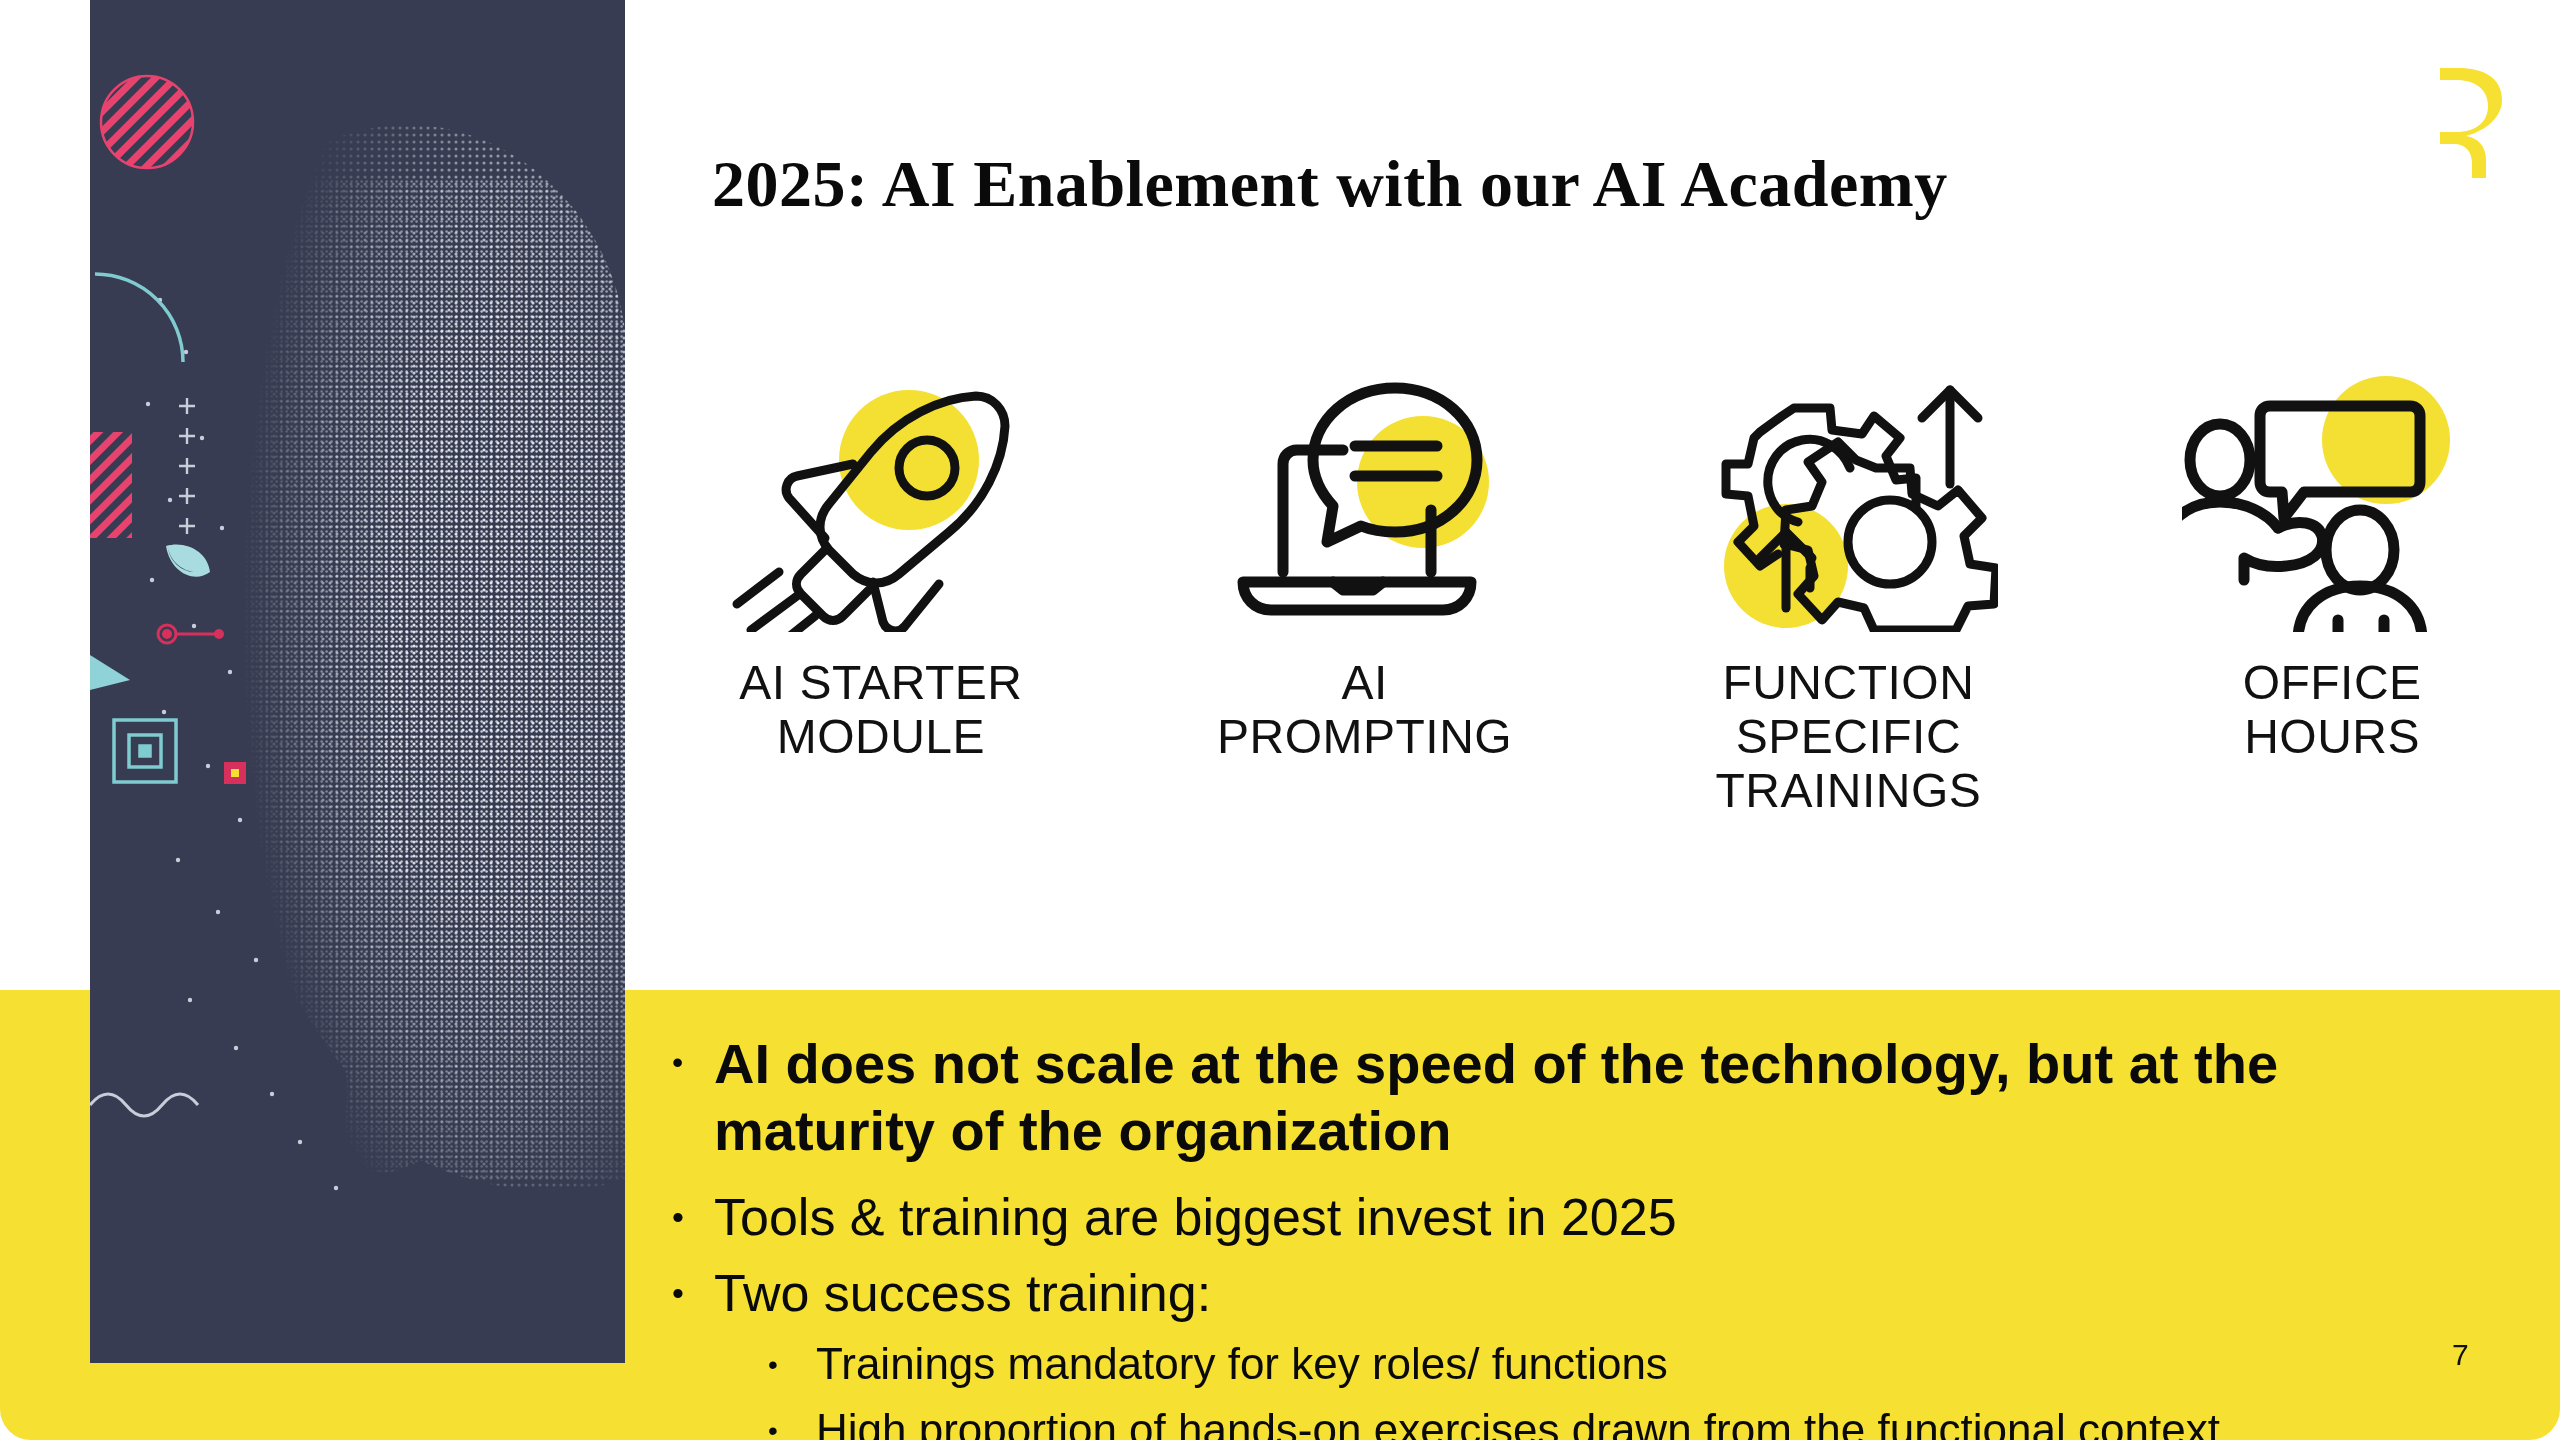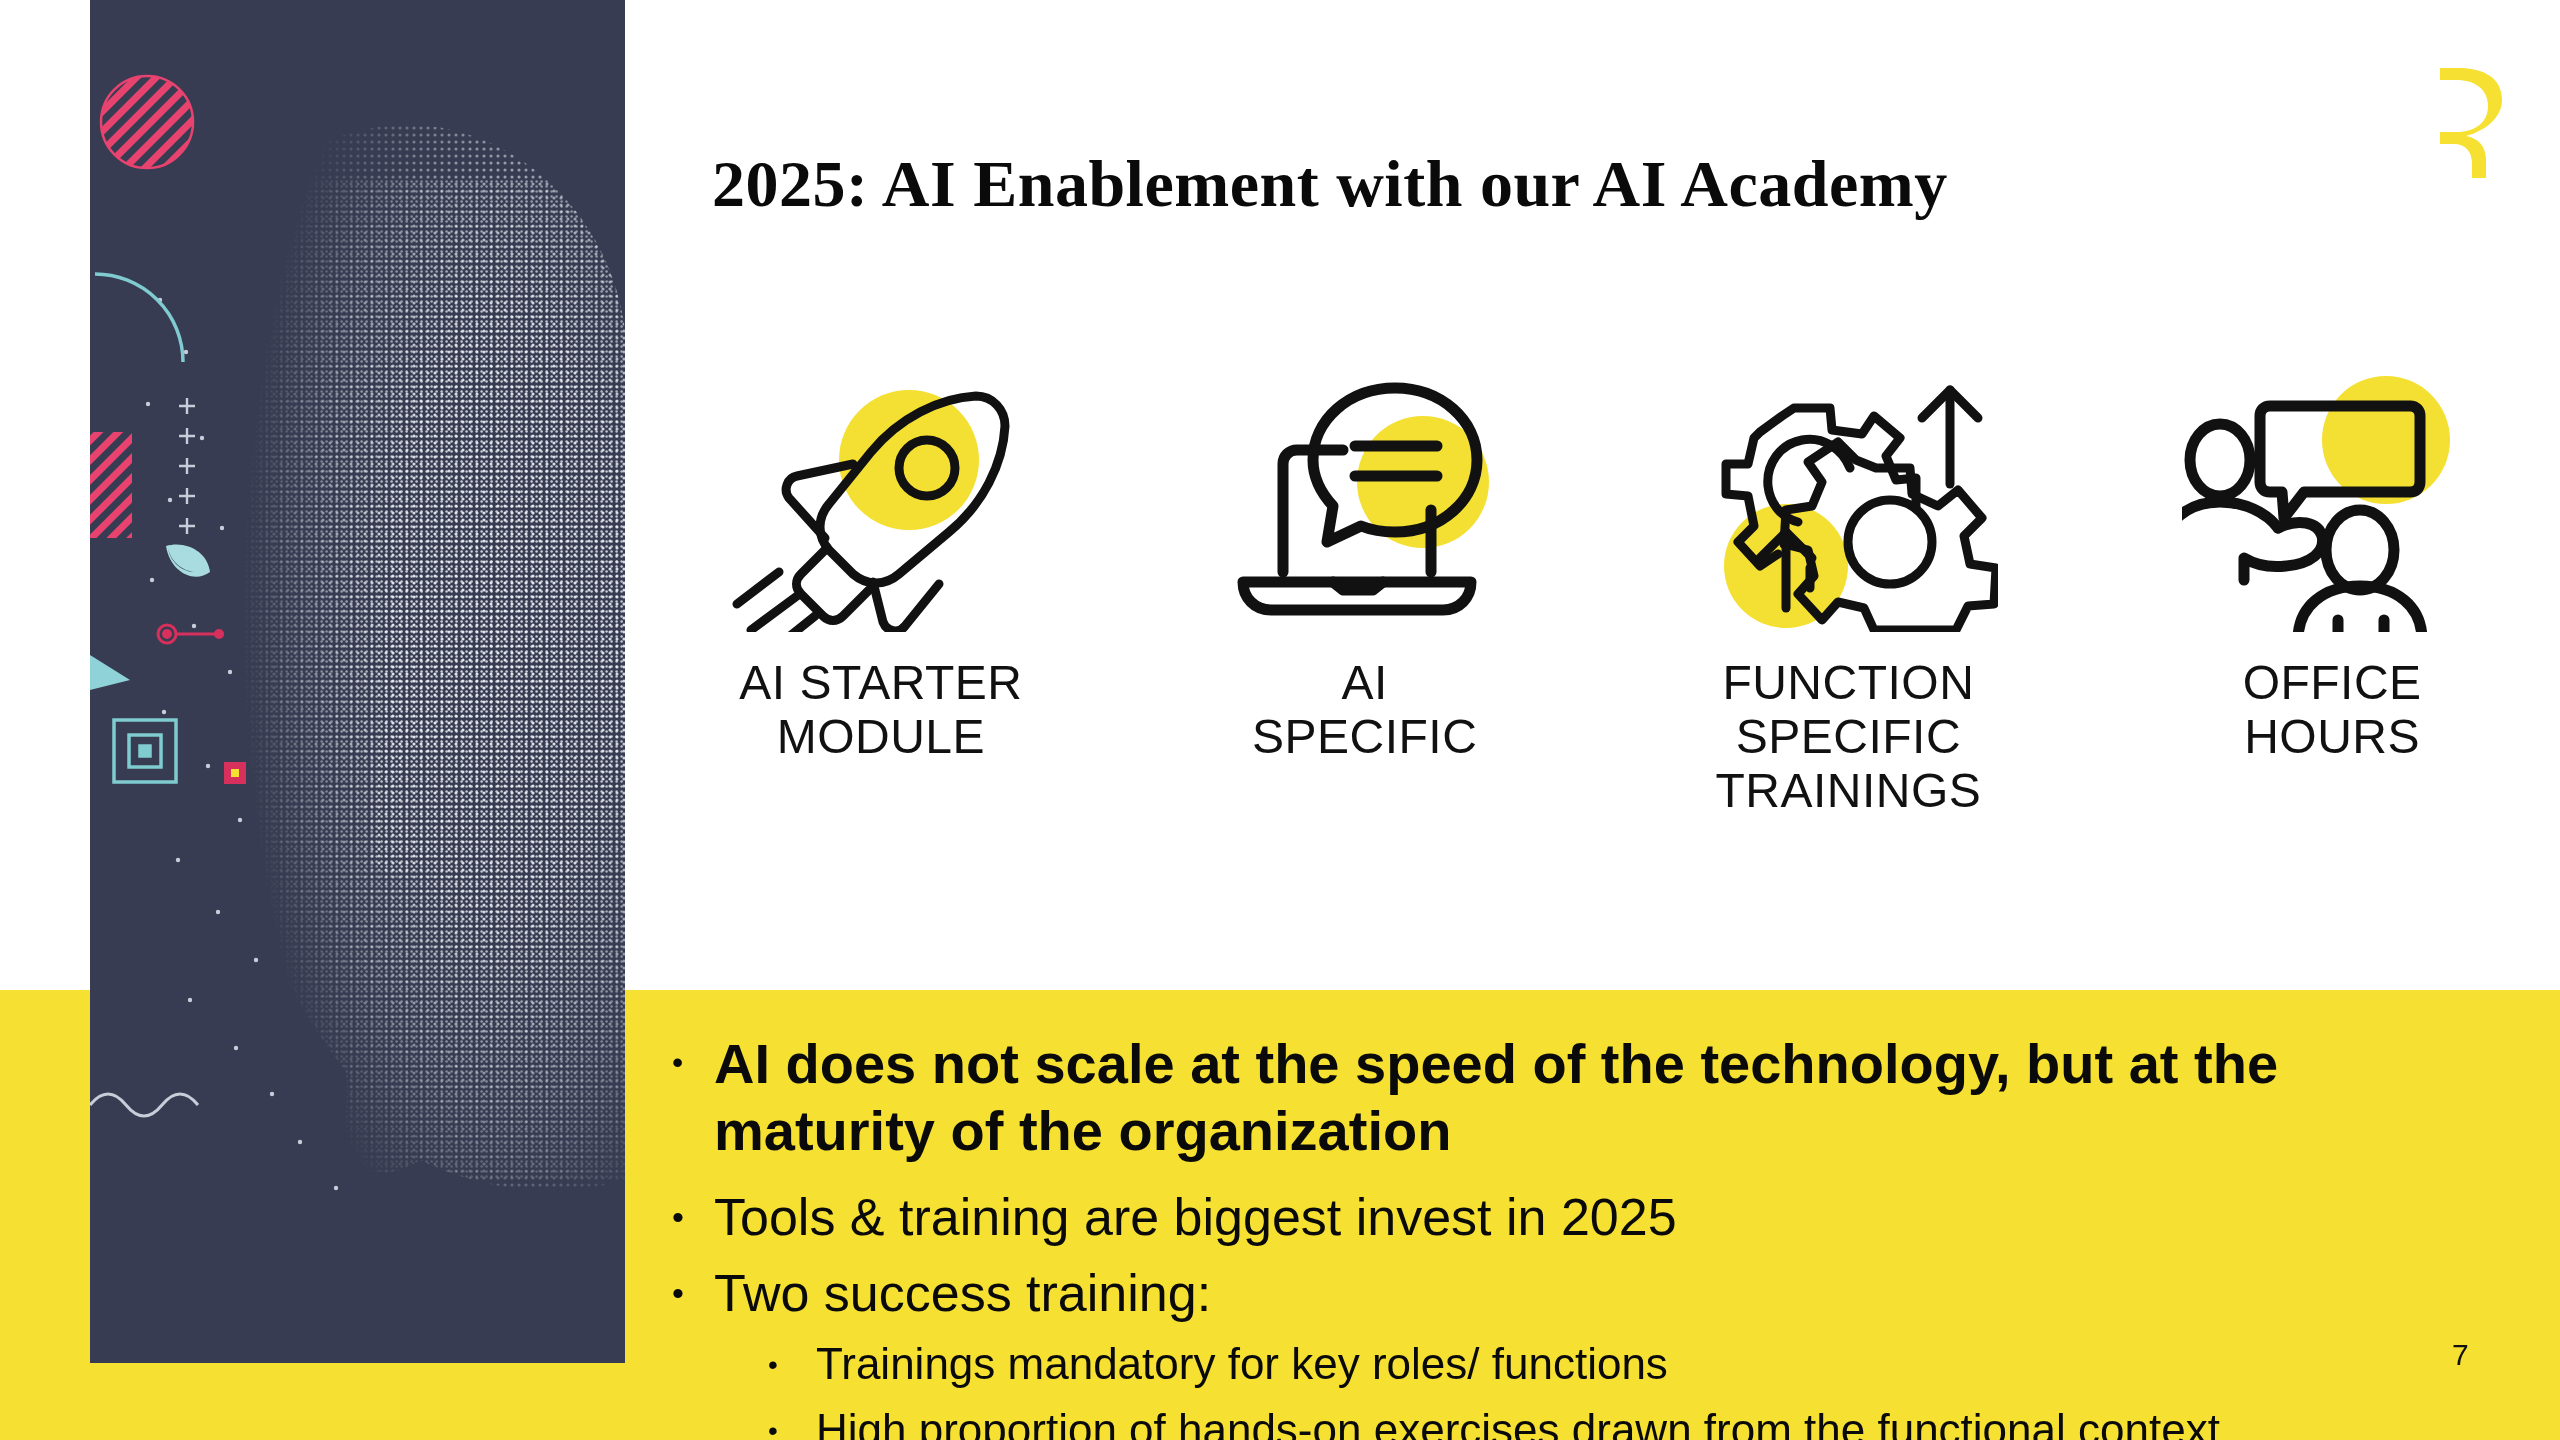--- a/index.html
+++ b/index.html
@@ -7,20 +7,21 @@
     padding: 0;
     background: #ffffff;
   }
   #slide {
     position: relative;
     width: 2560px;
     height: 1440px;
     overflow: hidden;
     background: #ffffff;
     font-family: "Liberation Sans", sans-serif;
+    border-radius: 31px;
   }
 
   
   .yellow-band {
     position: absolute;
     left: 0;
     top: 990px;
     width: 2560px;
     height: 450px;
     background: #F6E031;
@@ -336,21 +337,21 @@
                      C 168 160, 156 158, 146 154
                      L 112 170 L 118 134
                      C 106 121, 98 105, 98 88 C 98 48, 134 16, 180 16 Z"></path>
 
             <path d="M 140 74 L 222 74"></path>
             <path d="M 140 104 L 222 104"></path>
           </g>
         </svg>
       </div>
       <div class="icon-label">AI
-SPECIFIC</div>
+PROMPTING</div>
     </div>
 
     <div class="icon-cell">
       <div class="icon-art">
         <svg width="300" height="260" viewBox="0 0 300 260">
           <circle cx="88" cy="194" r="62" fill="#F4E032"></circle>
           <g fill="none" stroke="#111111" stroke-width="9" stroke-linecap="round" stroke-linejoin="round">
 
             <path d="M 96 36 L 132 36 L 134 58 L 164 62 L 176 44 L 202 66 L 188 84
                      L 198 108 L 218 106 L 218 136

